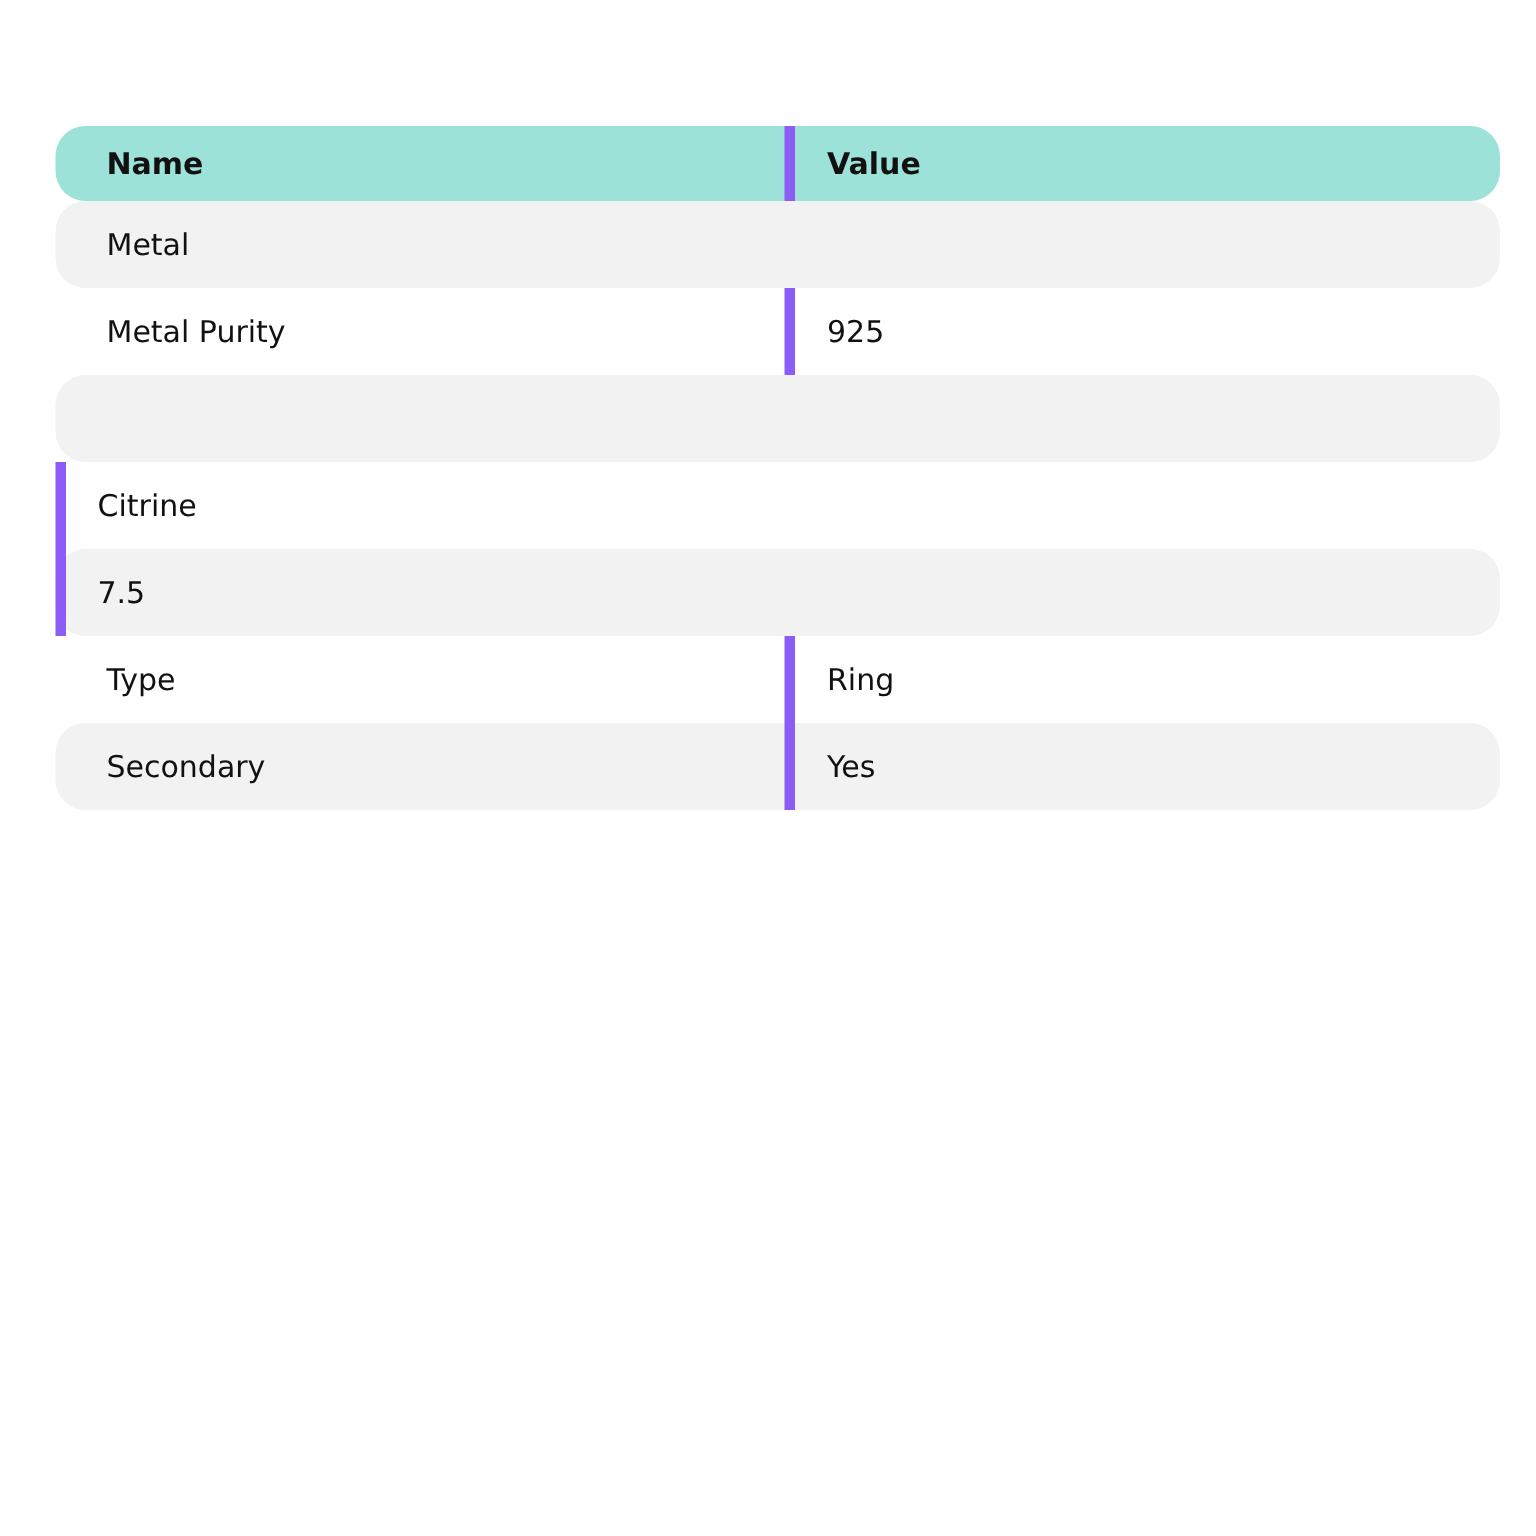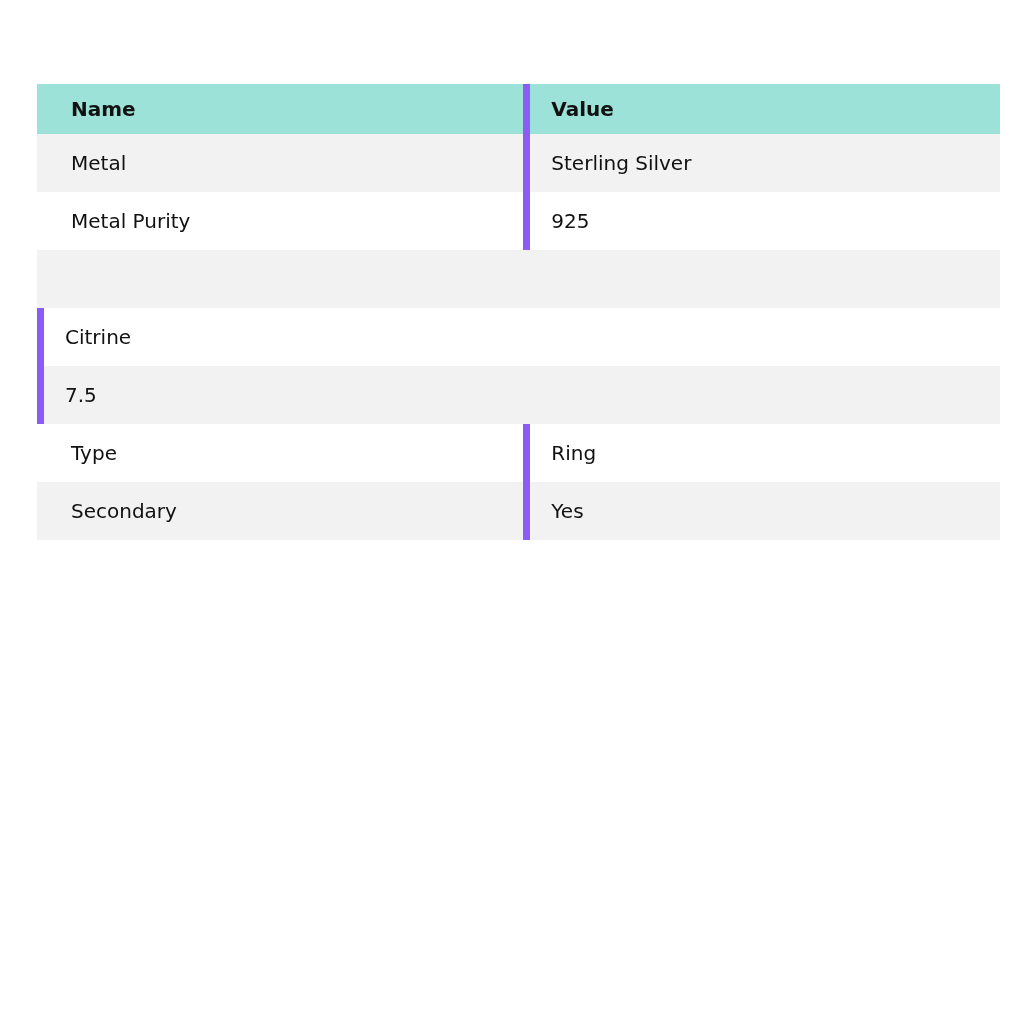--- a/index.html
+++ b/index.html
@@ -14,20 +14,21 @@
     position: absolute;
     left: 37px;
     top: 84px;
     width: 963px;
   }
   .t-row {
     display: flex;
     align-items: center;
     height: 58px;
     font-size: 20px;
+    border-radius: 20px;
   }
   .t-row.header {
     height: 50px;
     background: #9ce2d8;
     font-weight: 600;
   }
   .t-row:nth-child(even):not(.header) {
     background: #f2f2f2;
   }
   .cell-name {
@@ -51,21 +52,20 @@
 
 <div class="spec-table">
 
   <div class="t-row header">
     <div class="cell-name">Name</div>
     <div class="cell-value">Value</div>
   </div>
 
   <div class="t-row">
     <div class="cell-name">Metal</div>
-    <div class="cell-value">Sterling Silver</div>
   </div>
 
   <div class="t-row">
     <div class="cell-name">Metal Purity</div>
     <div class="cell-value">925</div>
   </div>
 
   <div class="t-row">
   </div>
 

